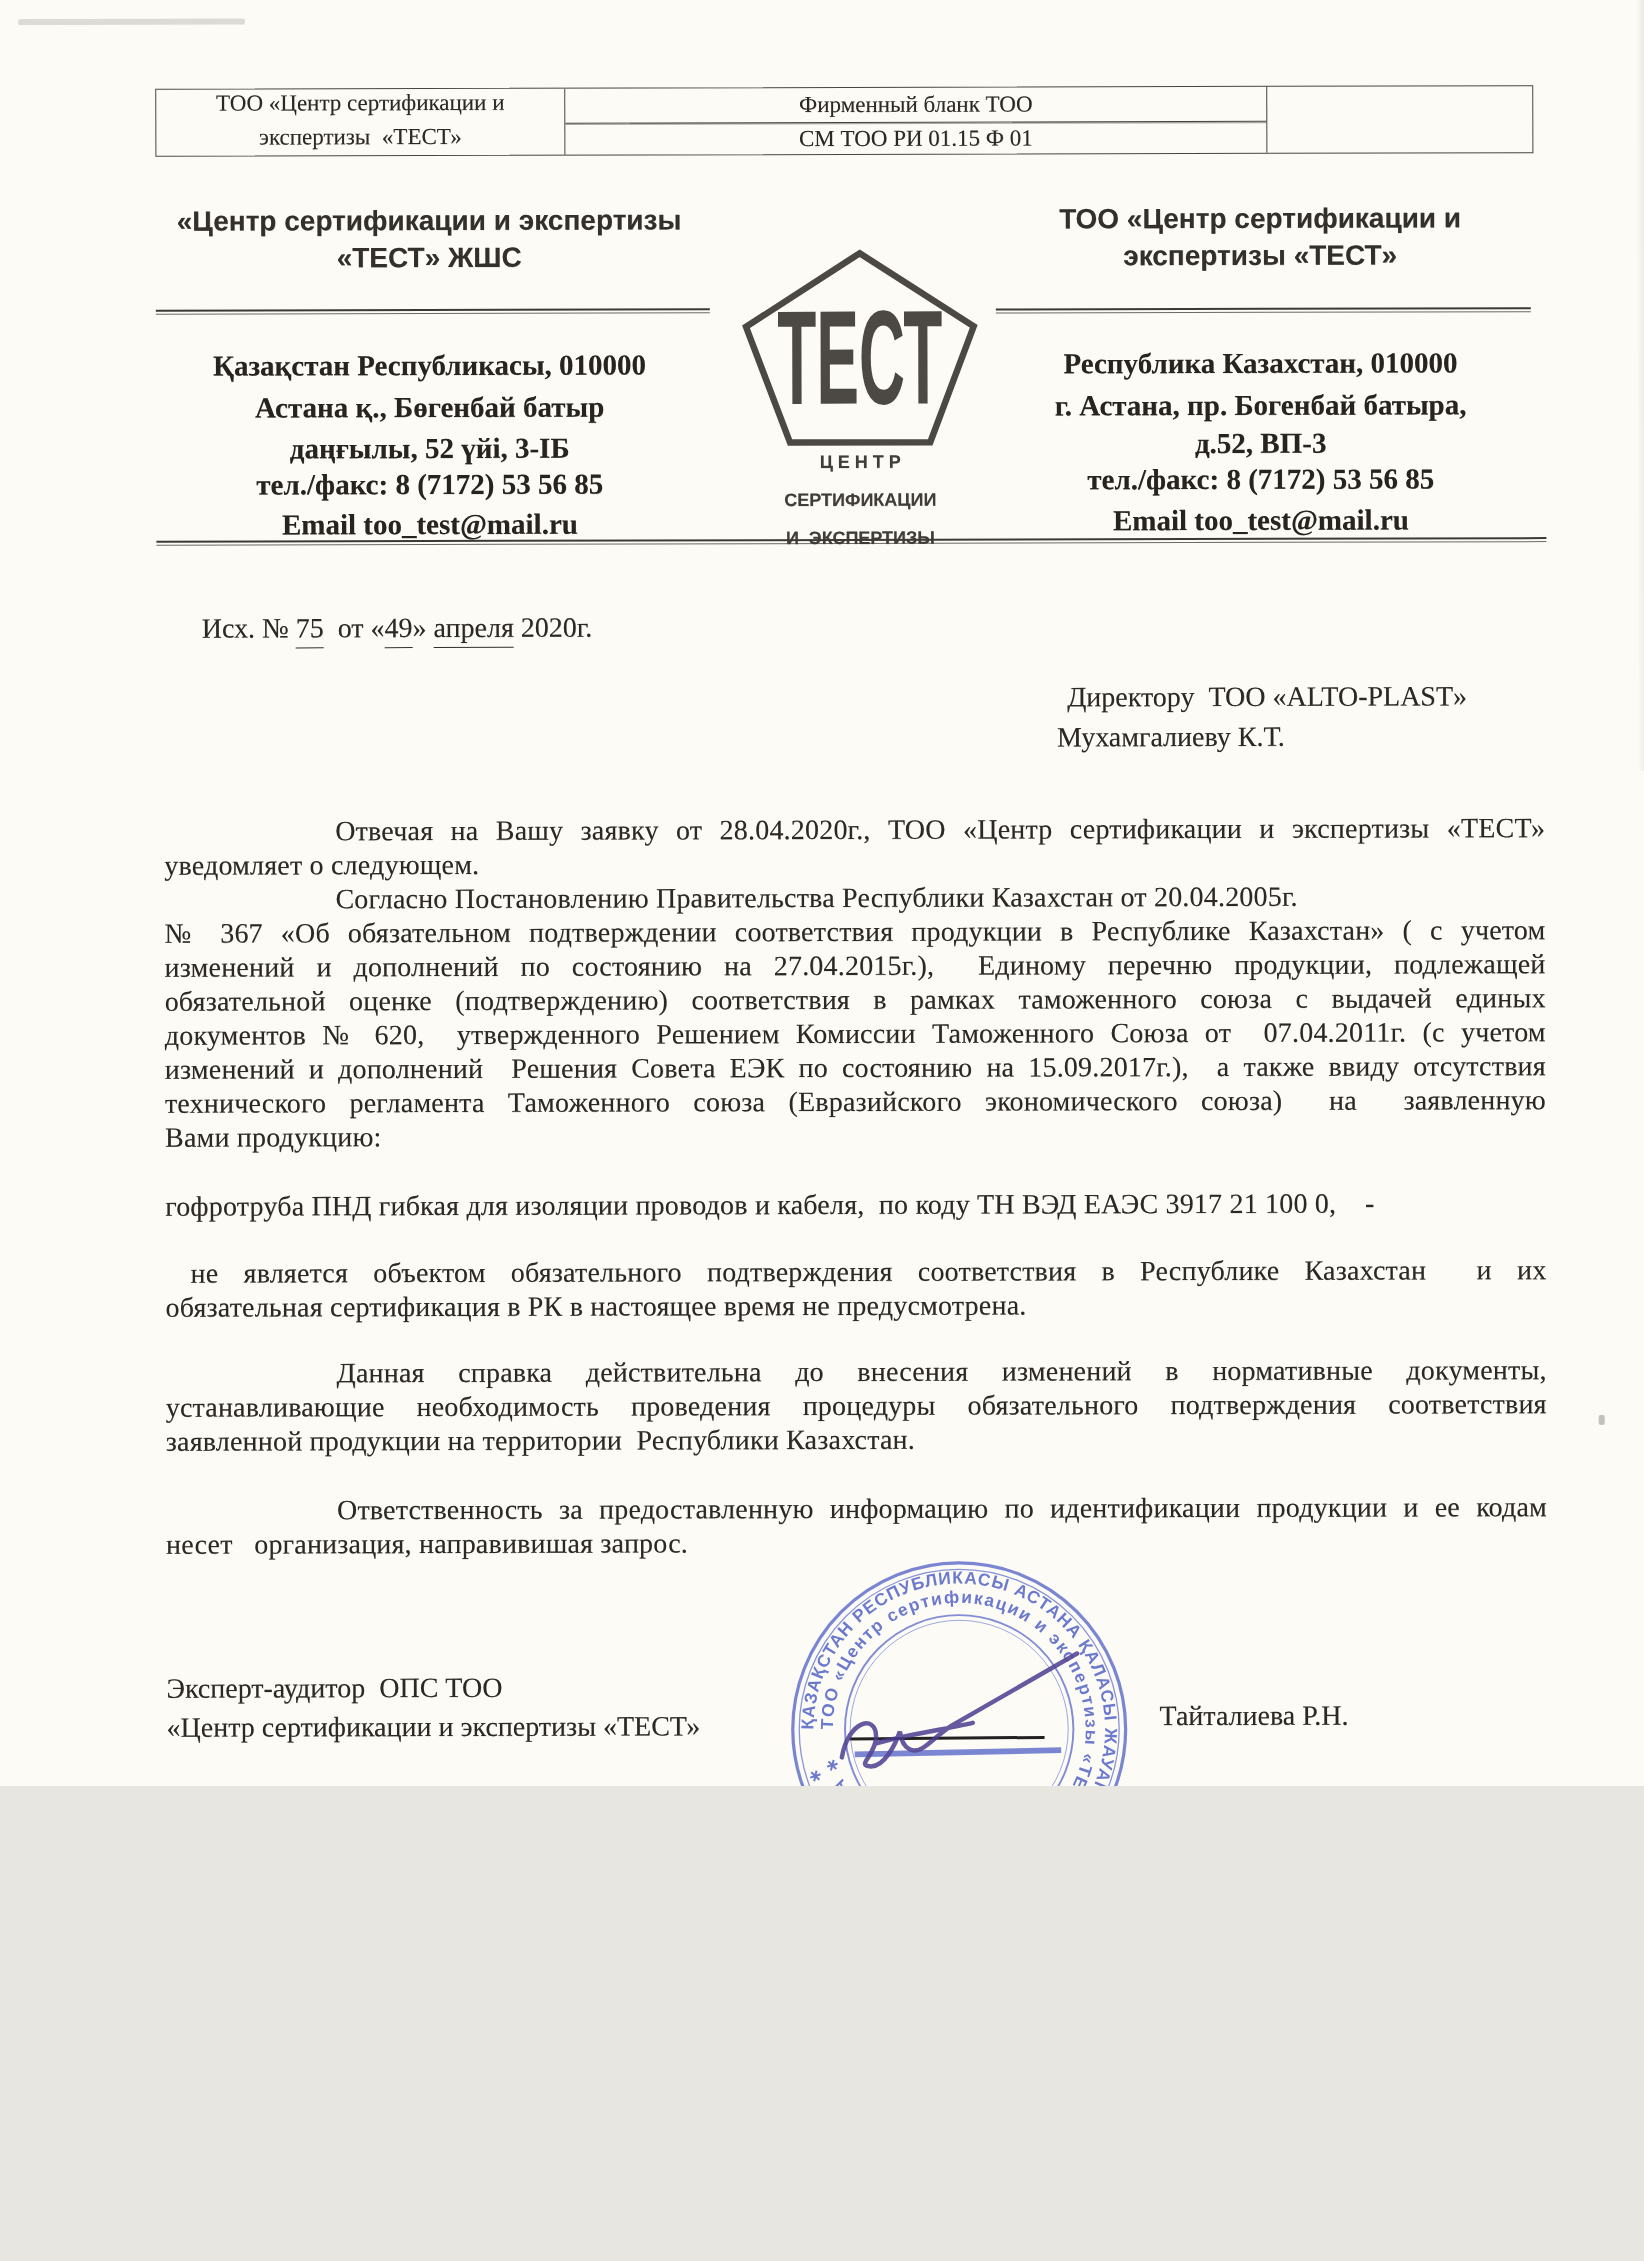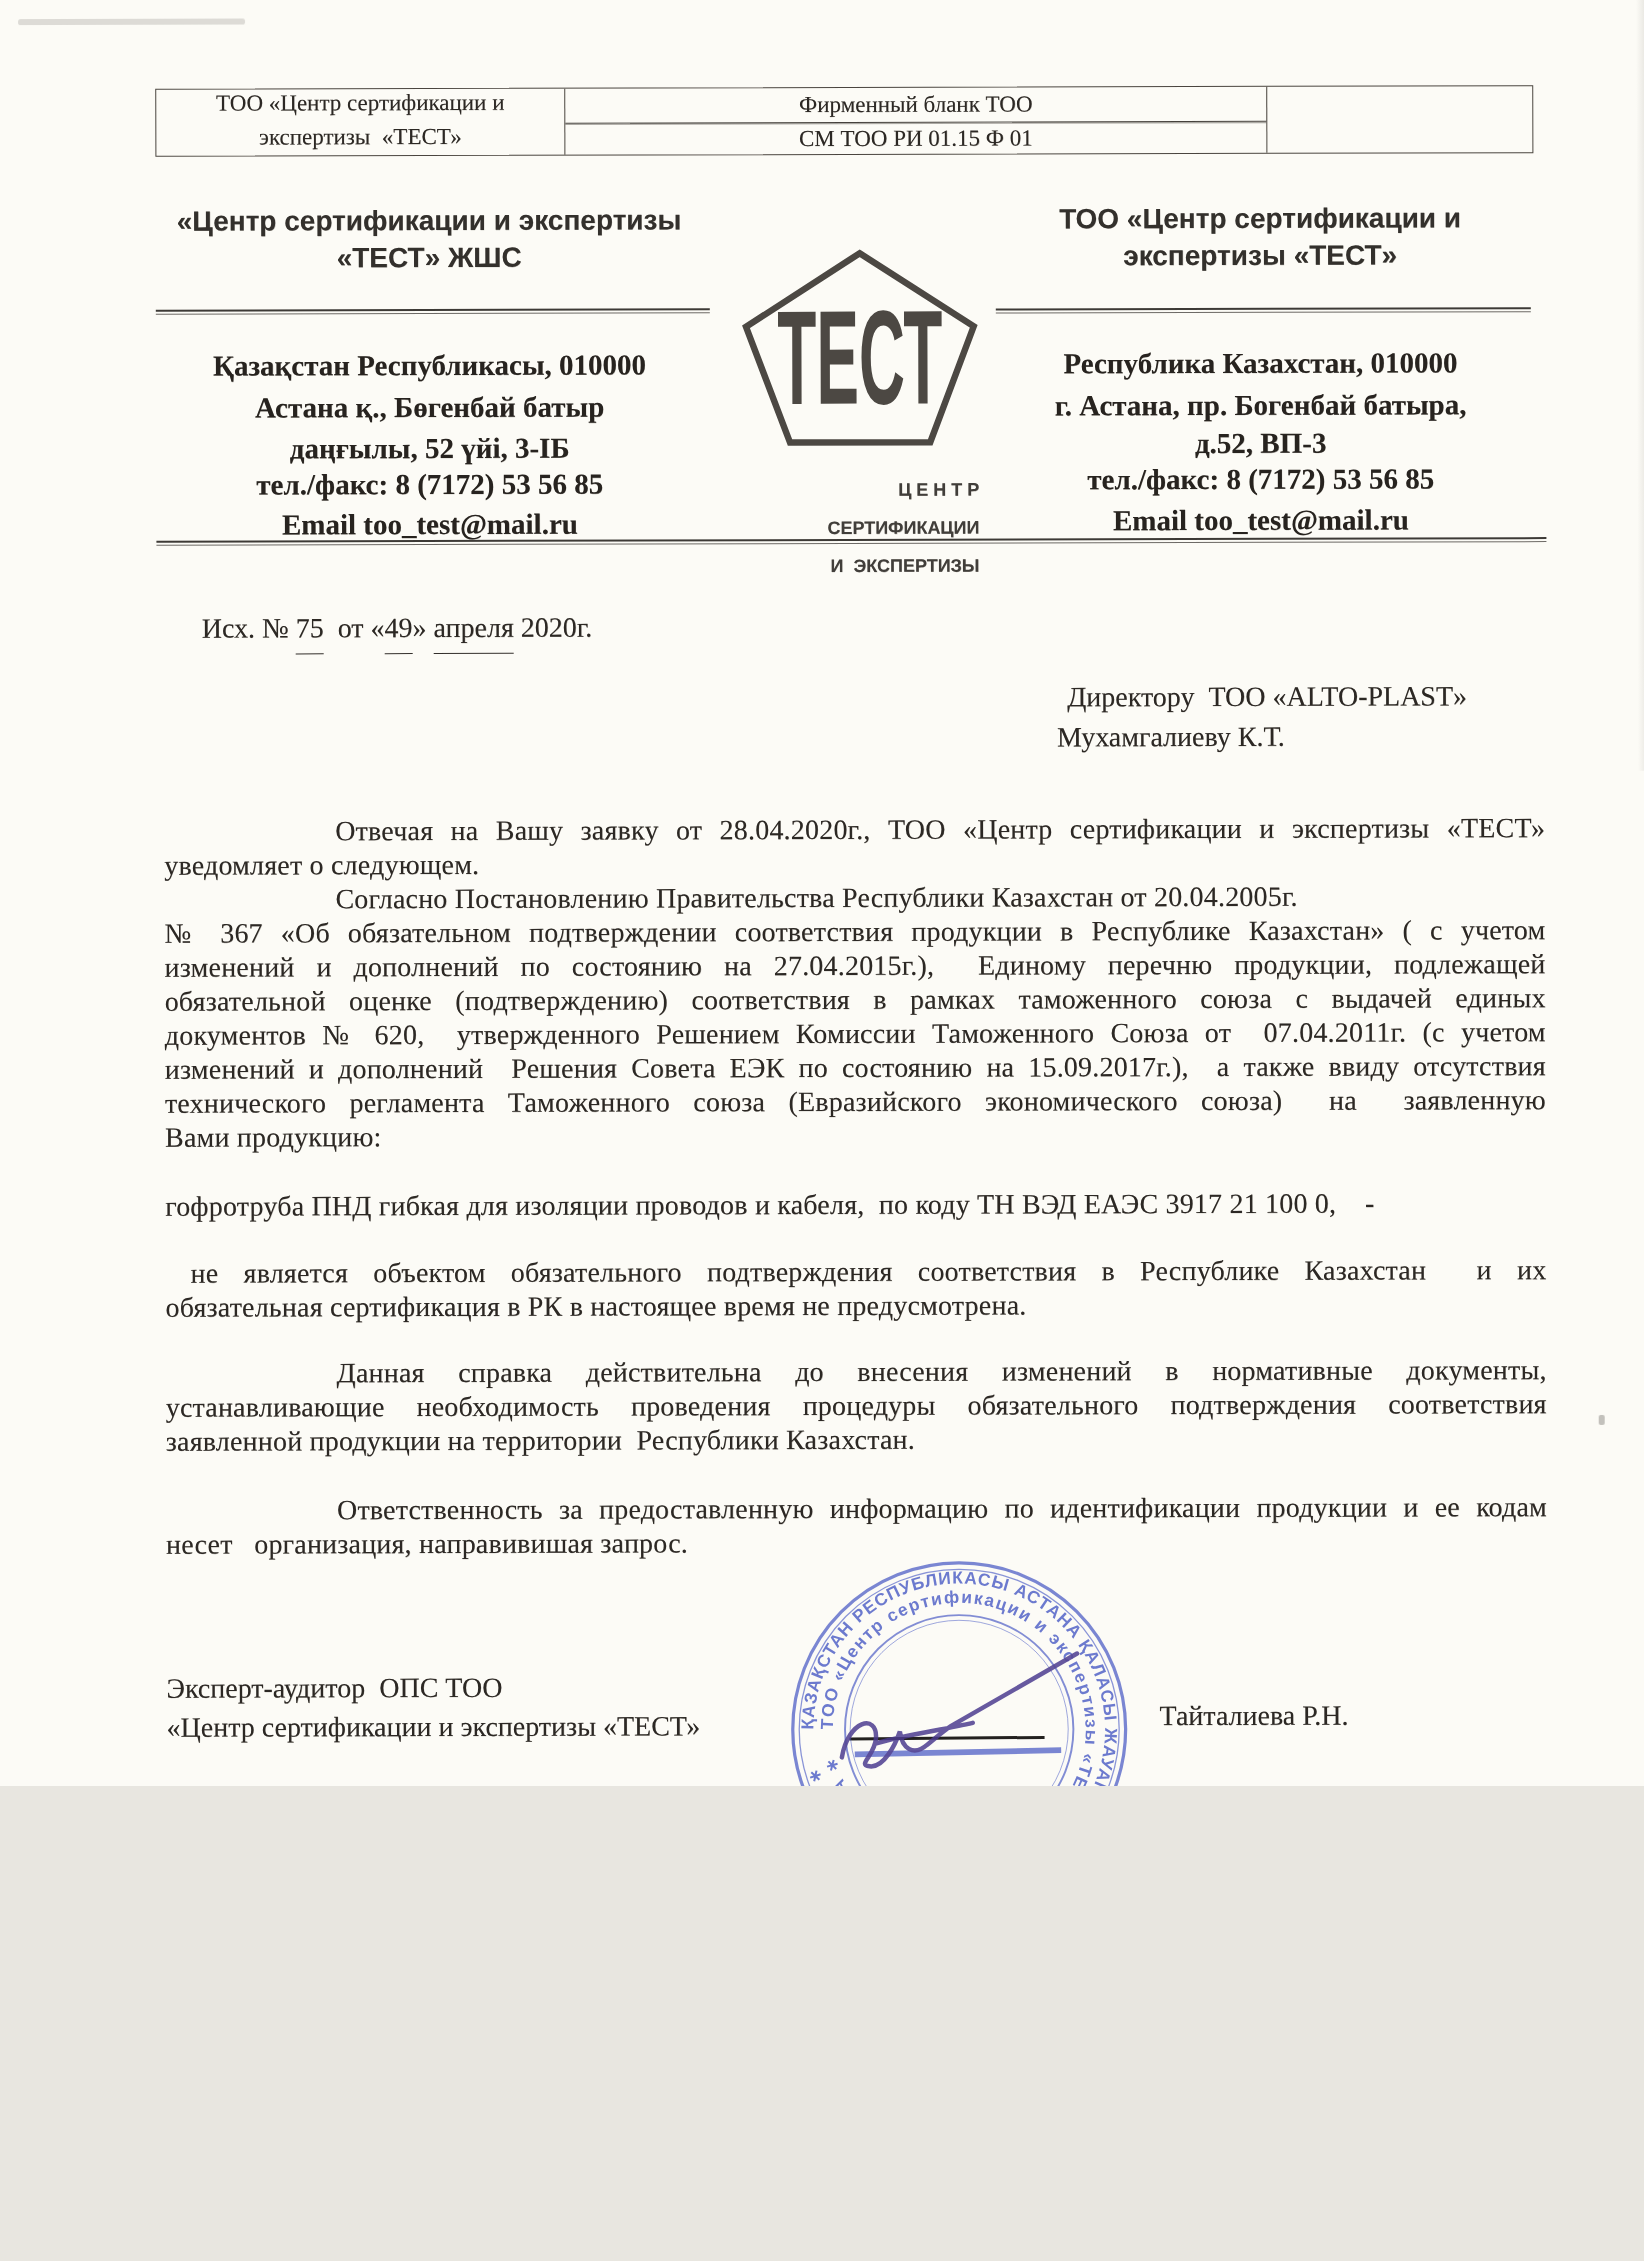--- a/index.html
+++ b/index.html
@@ -23,27 +23,27 @@
   .hdr-c1{width:409px;border-right:1.9px solid #4a453f;box-sizing:border-box;display:flex;flex-direction:column;justify-content:center;text-align:center;font-size:23px;line-height:29px;}
   .hdr-c2{width:702px;border-right:1.9px solid #4a453f;box-sizing:border-box;display:flex;flex-direction:column;}
   .hdr-c2-top{height:34px;border-bottom:1.9px solid #45413c;box-shadow:0 1.3px 0 rgba(74,69,63,.45);display:flex;align-items:center;justify-content:center;font-size:23px;}
   .hdr-c2-bot{flex:1;display:flex;align-items:center;justify-content:center;font-size:23px;}
   .hdr-c3{flex:1;display:flex;align-items:center;justify-content:center;font-size:23px;}
 
   
   .lh-title{top:201px;width:567px;text-align:center;font-weight:bold;font-size:28px;line-height:37px;color:#33302c;}
   .rule-double{height:5.2px;border-top:2.6px solid #3d3a36;border-bottom:1.3px solid rgba(61,58,54,.75);box-sizing:border-box;}
   .addr{top:348px;width:567px;text-align:center;font-weight:bold;font-size:29px;line-height:33px;color:#27231f;}
-  .logo-sub{text-align:right;font-size:18px;line-height:23px;color:#413e3a;font-weight:bold;margin-top:28px;}
+  .logo-sub{text-align:center;font-size:18px;line-height:23px;color:#413e3a;font-weight:bold;}
 
   .full-rule{left:155px;top:539px;width:1390px;}
 
   
   .ref-line{left:200px;top:611px;font-size:28px;}
-  .u{border-bottom:1.9px solid #332f2b;padding-bottom:10px;}
+  .u{border-bottom:1.9px solid #332f2b;padding-bottom:4px;}
   .addressee{left:1055px;top:678px;font-size:28px;line-height:40px;}
   .body-block{left:162px;top:813px;width:1381px;font-size:28px;line-height:34px;letter-spacing:0.2px;}
   .line{min-height:34px;}
   .just{text-align:justify;text-align-last:justify;}
 
   
   .sig-left{left:162px;top:1667px;font-size:28px;line-height:39px;}
   .signer{left:1155px;top:1701px;font-size:28px;}
   .executor{left:250px;top:1828px;font-size:27px;line-height:41px;color:#35302b;}
   .sig-line{left:845px;top:1737px;width:195px;height:2.6px;background:#23211f;transform:rotate(-0.3deg);}

